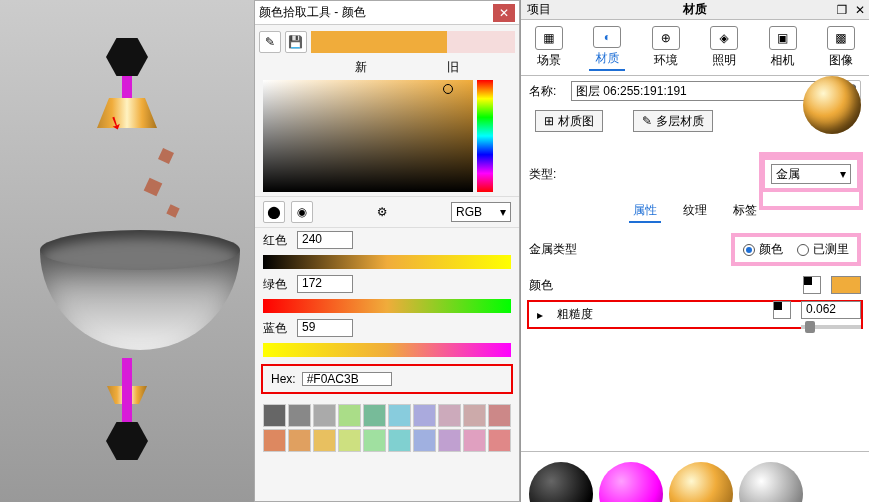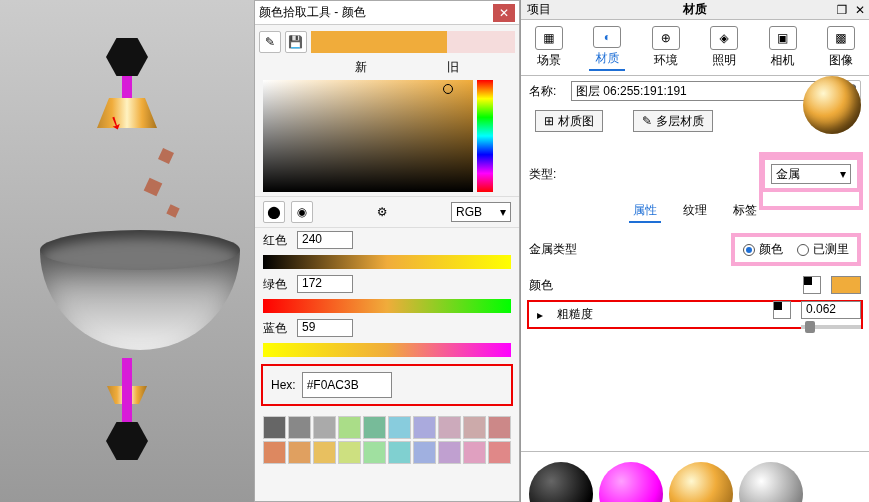--- a/index.html
+++ b/index.html
@@ -36,21 +36,21 @@
 .cp-toolrow { display:flex; align-items:center; padding:4px 8px; gap:6px; border-bottom:1px solid #ddd; border-top:1px solid #ddd;}
 .select { flex:0 0 60px; height:20px; border:1px solid #888; background:#fff; padding:0 4px; display:flex; align-items:center; justify-content:space-between;}
 .slider-row { display:flex; align-items:flex-end; padding:3px 8px; gap:6px;}
 .slider-row label { width:28px; }
 .slider-track { flex:1; height:14px; position:relative; }
 .slider-track.red { background:linear-gradient(to right,#000,#f0ac3b,#ff0);}
 .slider-track.green { background:linear-gradient(to right,#f00,#f0ac3b,#0f0);}
 .slider-track.blue { background:linear-gradient(to right,#ff0,#f0ac3b,#f0f);}
 .slider-val { width:56px; height:18px; border:1px solid #888; background:#fff; padding:0 4px; text-align:left;}
 .hex-row { display:flex; align-items:center; padding:6px 8px; gap:6px; border:2px solid #e00; margin:4px 6px;}
-.hex-row input { width:90px; height:26px; border:1px solid #888; padding:0 4px;}
+.hex-row input { width:90px; height:14px; border:1px solid #888; padding:0 4px;}
 .swatches { margin:6px 8px; display:grid; grid-template-columns: repeat(10, 1fr); gap:2px;}
 .swatch { width:100%; aspect-ratio:1; border:1px solid #ccc;}
 
 .right { flex:1; display:flex; flex-direction:column; border-left:1px solid #999;}
 .right-hdr { height:20px; display:flex; align-items:center; border-bottom:1px solid #bbb; background:#eee;}
 .right-hdr .proj { padding:8px 6px; }
 .right-hdr .center { flex:1; text-align:center; font-weight:bold;}
 .right-hdr .wbtn { width:18px; text-align:center; cursor:pointer;}
 .tabs { height:56px; display:flex; justify-content:space-between; padding:4px 10px; border-bottom:1px solid #bbb;}
 .tab { display:flex; flex-direction:column; align-items:center; gap:2px; cursor:pointer; padding:2px 4px;}

